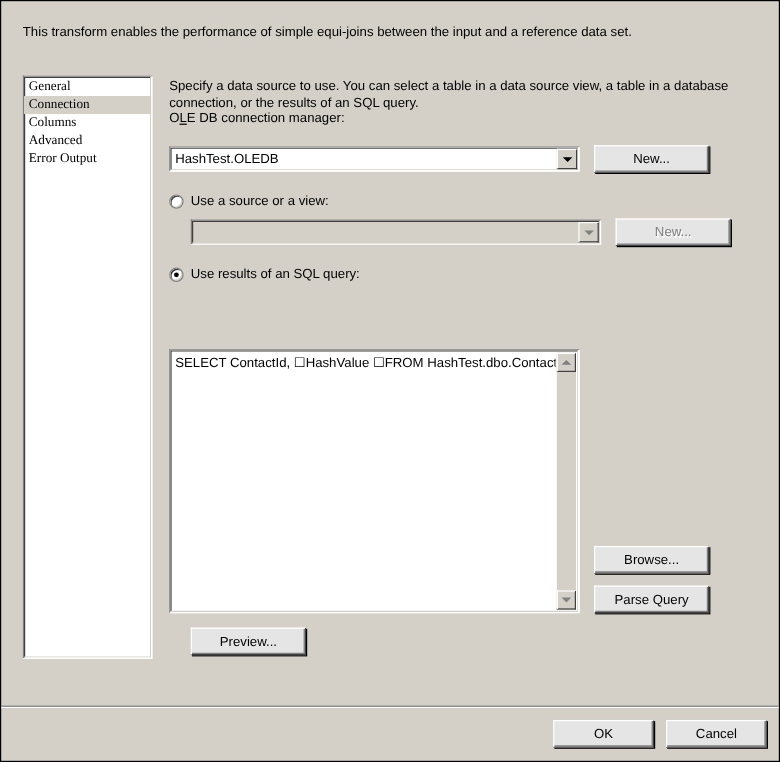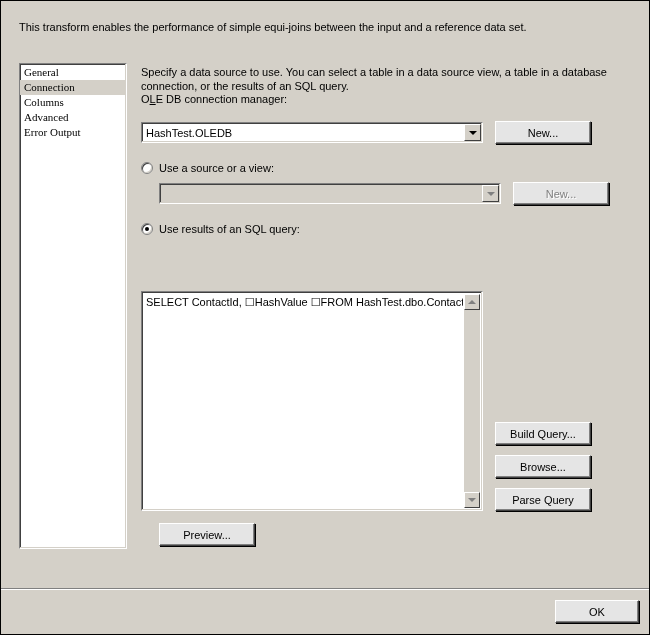--- a/index.html
+++ b/index.html
@@ -346,30 +346,30 @@
 
       <div class="sql-wrap">
         <div class="sqlbox">
           <div class="sql-inner">SELECT ContactId, ☐HashValue ☐FROM HashTest.dbo.Contact</div>
           <div class="vscroll">
             <div class="sbtn up"></div>
             <div class="sbtn down"></div>
           </div>
         </div>
         <div class="side-btns">
-          <button class="btn">Build Query...</button>
           <button class="btn">Browse...</button>
           <button class="btn">Parse Query</button>
         </div>
       </div>
 
       <div class="preview-row" style="padding-left:18px;">
         <button class="btn">Preview...</button>
       </div>
 
     </div>
   </div>
 
   <div class="bottom-bar">
     <button class="btn">OK</button>
+    <button class="btn">Cancel</button>
   </div>
 
 </div>
 
 </body></html>

